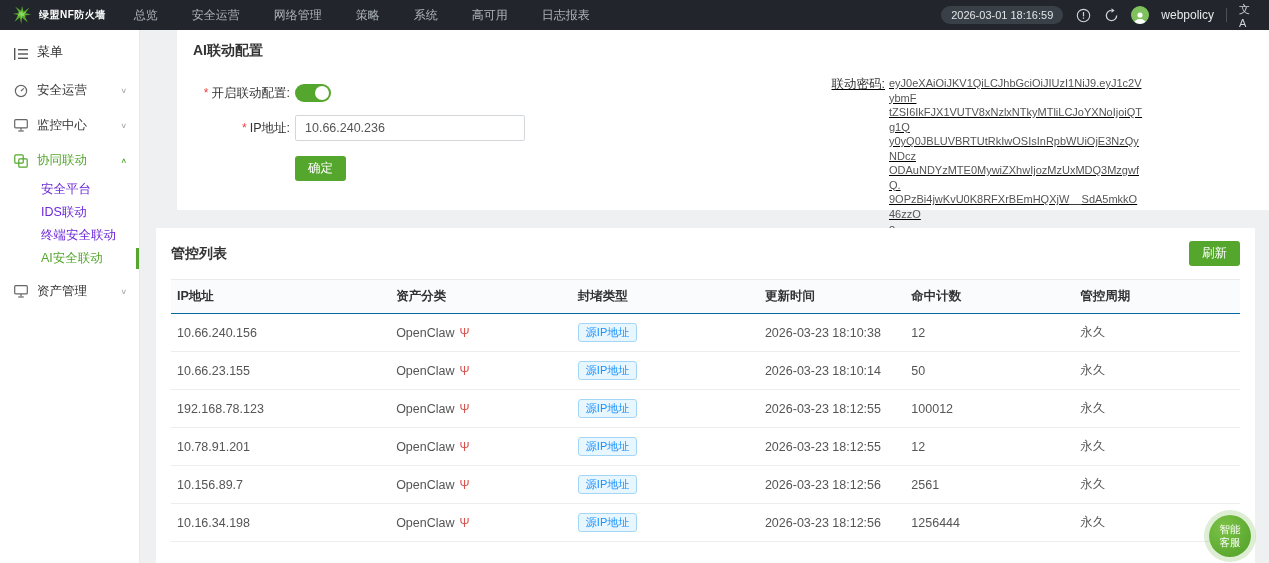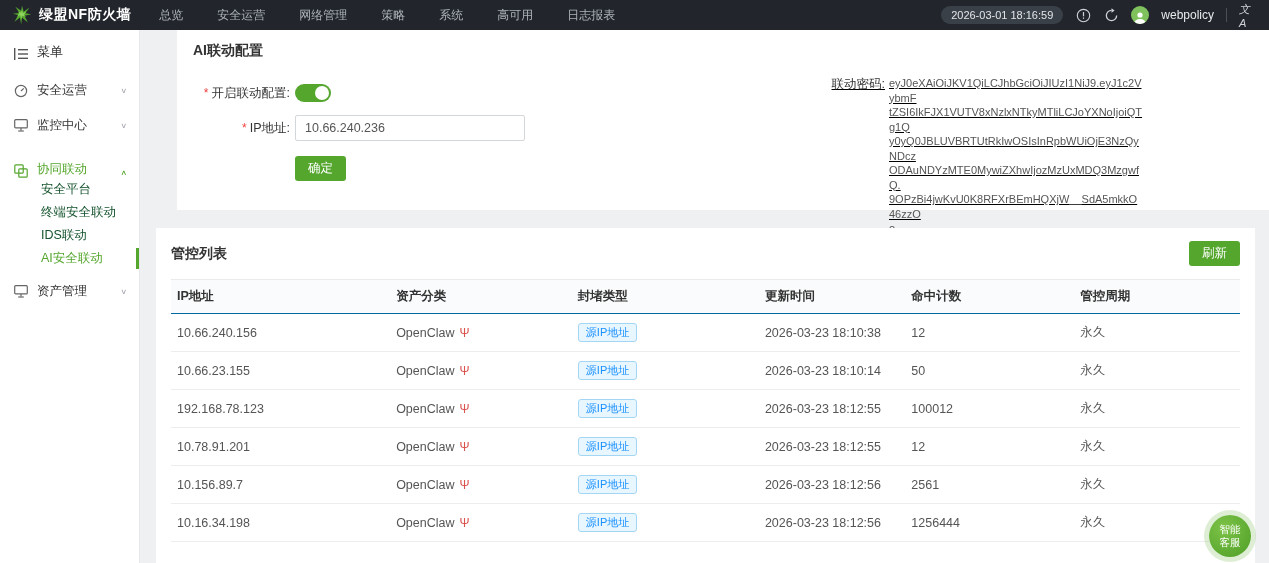--- a/index.html
+++ b/index.html
@@ -3,47 +3,47 @@
 <meta charset="utf-8">
 <style>
   * { margin:0; padding:0; box-sizing:border-box; }
   html,body { width:1269px; height:563px; overflow:hidden;
     font-family:"Liberation Sans","DejaVu Sans",sans-serif; background:#eef0f2; }
 
   
   .navbar { position:absolute; left:0; top:0; width:1269px; height:30px;
     background:#22262c; display:flex; align-items:center; z-index:30; }
   .brand { display:flex; align-items:center; gap:7px; padding:0 14px 0 12px; }
-  .brand-name { color:#fff; font-size:14px; font-weight:bold; letter-spacing:.5px; }
+  .brand-name { color:#fff; font-size:10px; font-weight:bold; letter-spacing:.5px; }
   .nav-menu { display:flex; align-items:flex-start; gap:34px; margin-left:14px; }
   .nav-item { color:#aeb4bb; font-size:12px; cursor:pointer; white-space:nowrap; }
   .nav-right { margin-left:auto; display:flex; align-items:center; gap:12px; padding-right:14px; }
   .time-pill { background:#3a4048; color:#e2e5e8; font-size:11px; border-radius:10px;
     padding:3px 10px; white-space:nowrap; }
   .nav-icon { width:16px; height:16px; display:flex; align-items:center; justify-content:center;
     color:#cfd3d8; font-size:11px; cursor:pointer; }
   .avatar { width:18px; height:18px; border-radius:50%; background:#7fc25d; overflow:hidden;
     display:flex; align-items:flex-end; justify-content:center; }
   .username { color:#e8eaec; font-size:12px; }
   .nav-divider { width:1px; height:14px; background:#4a5058; }
-  .translate-glyph { font-size:11px; color:#cfd3d8; letter-spacing:-1px;font-style:italic; }
+  .translate-glyph { font-size:11px; color:#cfd3d8; letter-spacing:-1px; }
 
   
   .sidebar { position:absolute; left:0; top:30px; width:140px; bottom:0; background:#fff;
     border-right:1px solid #e6e8ea; z-index:20; }
   .side-menu-head { display:flex; align-items:flex-end; gap:9px; padding:13px 14px 12px 14px;
     font-size:13px; color:#333; }
   .side-item { display:flex; align-items:center; gap:9px; padding:0 12px 0 14px; height:35px;
     font-size:12.5px; color:#333; cursor:pointer; position:relative; }
   .side-item .chev { margin-left:auto; font-size:9px; color:#a4a8ad; transform:scaleY(.8); }
-  .side-item.active { color:#54a62d;align-items:flex-end; }
+  .side-item.active { color:#54a62d; }
   .side-item.active .chev { color:#54a62d; }
   .side-sub { }
   .side-sub-item { padding:0 12px 0 41px; height:23px; display:flex; align-items:center;
-    font-size:12.5px; color:#14532d; cursor:pointer; position:relative; }
+    font-size:12.5px; color:#6d28d9; cursor:pointer; position:relative; }
   .side-sub-item.active { color:#54a62d; }
   .side-sub-item.active::after { content:""; position:absolute; right:0; top:1px; bottom:1px;
     width:3px; background:#54a62d; }
   .side-icon { width:14px; height:14px; display:inline-flex; align-items:center; justify-content:center; }
 
   
   .content { position:absolute; left:141px; top:30px; right:0; bottom:0; background:#eef0f2; }
 
   .config-card { position:relative; width:100%; height:180px; background:#fff; padding:12px 16px;margin-left:36px; }
   .section-title { font-size:14px; font-weight:bold; color:#333; }
@@ -192,24 +192,24 @@
         </svg>
     </span>
     <span>协同联动</span>
     <span class="chev">∧</span>
   </div>
   <div class="side-sub">
     <div class="side-sub-item">
       <span>安全平台</span>
     </div>
     <div class="side-sub-item">
+      <span>IDS联动</span>
+    </div>
+    <div class="side-sub-item">
       <span>终端安全联动</span>
-    </div>
-    <div class="side-sub-item">
-      <span>IDS联动</span>
     </div>
     <div class="side-sub-item active">
       <span>AI安全联动</span>
     </div>
   </div>
 
   <div class="side-item" style="margin-top:4px">
     <span class="side-icon">
       <svg width="14" height="13" viewBox="0 0 14 13">
           <rect x="0.7" y="0.7" width="12.6" height="8.2" rx="1" fill="none" stroke="#666" stroke-width="1.2"></rect>

